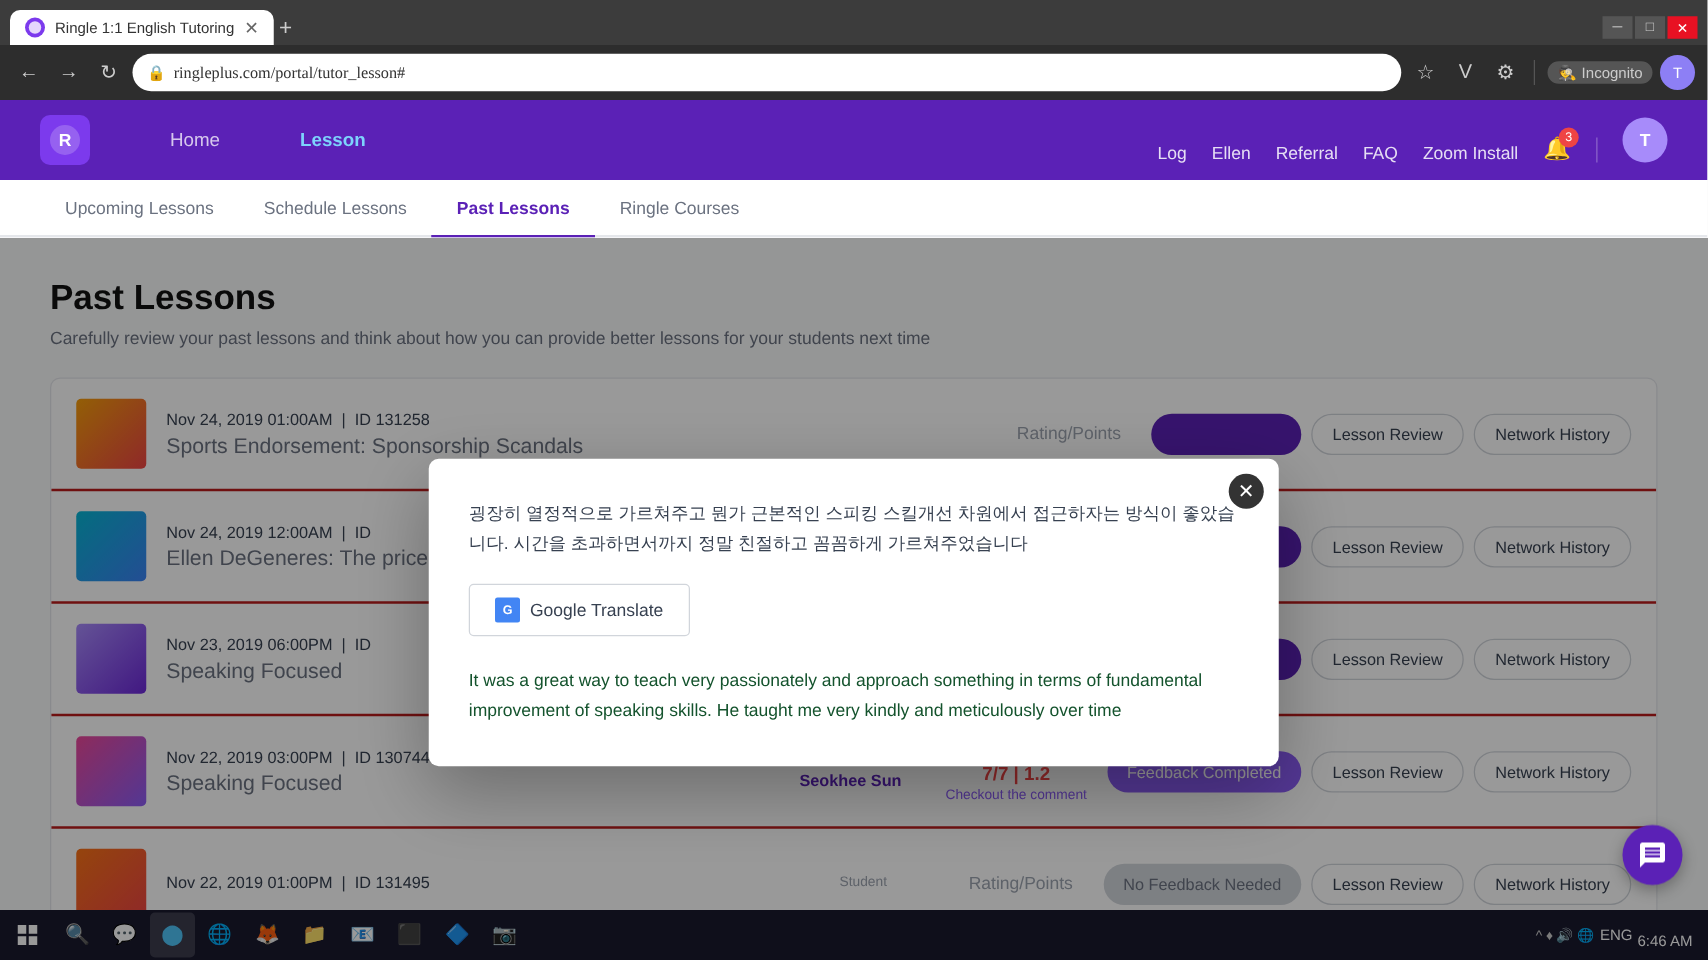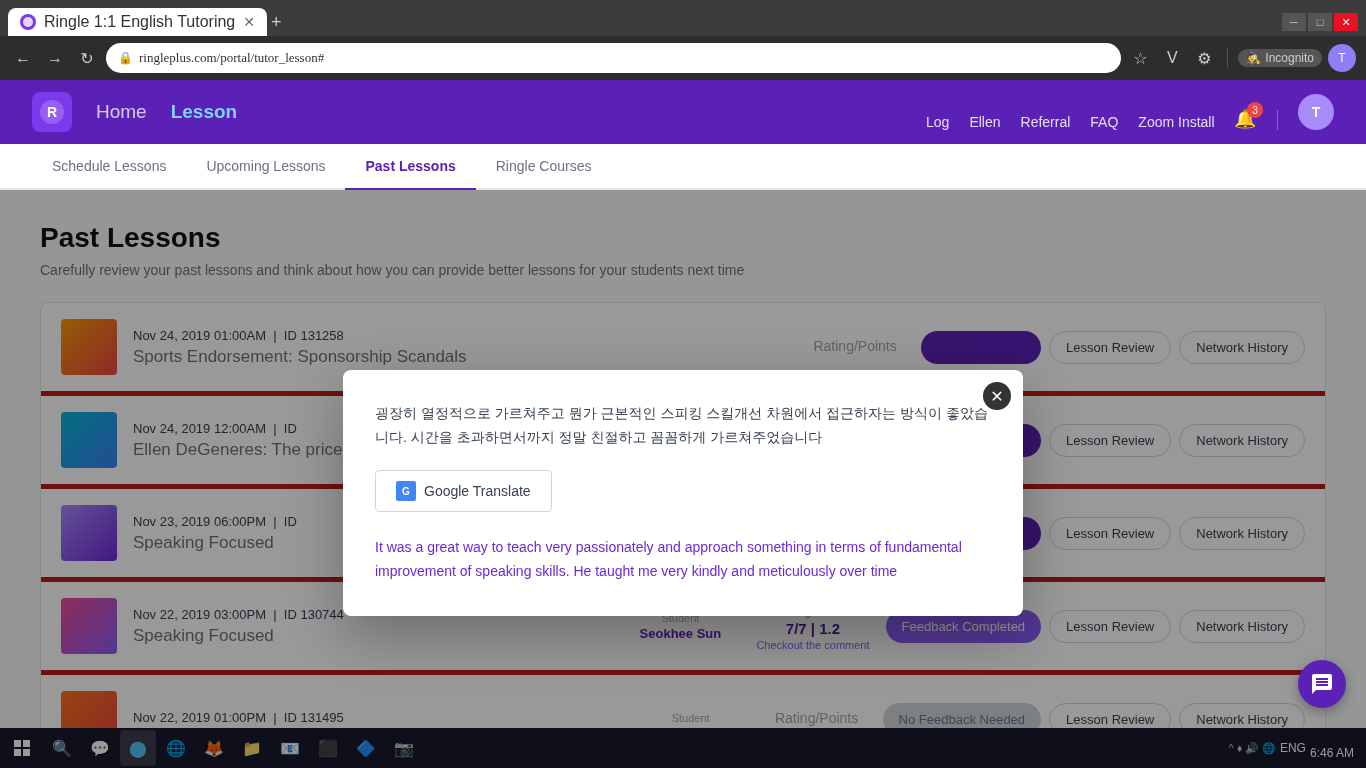--- a/index.html
+++ b/index.html
@@ -3,21 +3,21 @@
   <meta charset="utf-8">
   <style>
     * { box-sizing: border-box; margin: 0; padding: 0; }
     body { font-family: -apple-system, BlinkMacSystemFont, 'Segoe UI', sans-serif; background: #f5f5f5; overflow: hidden; }
 
     
     .browser-chrome { background: #2d2d2d; width: 1366px; }
     .browser-tabs { background: #3c3c3c; display: flex; align-items: center; padding: 8px 8px 0; height: 36px; }
     .browser-tab { background: #fff; border-radius: 8px 8px 0 0; padding: 0 12px; height: 28px; display: flex; align-items: center; gap: 8px; font-size: 12px; color: #333; min-width: 180px; }
     .browser-tab .favicon { width: 16px; height: 16px; background: #7c3aed; border-radius: 50%; display: flex; align-items: center; justify-content: center; }
-    .browser-tab .tab-title { font-size: 16px; flex: 1; }
+    .browser-tab .tab-title { font-size: 12px; flex: 1; }
     .browser-tab .tab-close { cursor: pointer; color: #666; font-size: 14px; }
     .browser-tab-new { color: #ccc; font-size: 18px; margin-left: 4px; cursor: pointer; }
     .browser-controls { background: #2d2d2d; display: flex; align-items: center; padding: 6px 10px; gap: 6px; height: 44px; }
     .nav-btn { width: 26px; height: 26px; border-radius: 50%; background: none; border: none; color: #ccc; cursor: pointer; font-size: 16px; display: flex; align-items: center; justify-content: center; }
     .address-bar { flex: 1; background: #fff; border-radius: 20px; padding: 4px 12px; font-size: 13px; color: #333; display: flex; align-items: center; gap: 6px; height: 30px; }
     .lock-icon { color: #666; font-size: 12px; }
     .address-text { flex: 1; font-size: 13px; color: #333; font-family: Liberation Serif, serif; }
     .browser-actions { display: flex; gap: 6px; }
     .browser-action-btn { color: #ccc; font-size: 16px; cursor: pointer; width: 26px; height: 26px; display: flex; align-items: center; justify-content: center; }
     .incognito-btn { background: #555; border-radius: 12px; padding: 2px 8px; font-size: 12px; color: #ccc; display: flex; align-items: center; gap: 4px; }
@@ -26,52 +26,52 @@
     .win-btn { width: 24px; height: 18px; border: none; cursor: pointer; font-size: 11px; display: flex; align-items: center; justify-content: center; }
     .win-min { background: #555; color: #ccc; }
     .win-max { background: #555; color: #ccc; }
     .win-close { background: #e81123; color: #fff; }
 
     
     .app { background: #fff; width: 1366px; }
     .app-header { background: #5b21b6; display: flex; align-items: center; padding: 0 32px; height: 64px; }
     .logo { width: 40px; height: 40px; background: #7c3aed; border-radius: 8px; display: flex; align-items: center; justify-content: center; color: white; font-weight: bold; font-size: 18px; margin-right: 24px; }
     .nav-links { display: flex; gap: 24px; flex: 1; }
-    .nav-link { color: rgba(255,255,255,0.75); font-size: 19px; cursor: pointer; text-decoration: none; }
+    .nav-link { color: rgba(255,255,255,0.75); font-size: 15px; cursor: pointer; text-decoration: none; margin-left: 40px; }
     .nav-link.active { color: #7dd3fc; font-weight: 600; }
     .header-right { display: flex; align-items: flex-end; gap: 20px; }
     .header-btn { color: rgba(255,255,255,0.85); font-size: 14px; cursor: pointer; }
     .notification-btn { position: relative; }
     .notif-badge { position: absolute; top: -6px; right: -6px; background: #ef4444; color: white; border-radius: 50%; width: 16px; height: 16px; font-size: 10px; display: flex; align-items: center; justify-content: center; }
     .avatar { width: 36px; height: 36px; border-radius: 50%; background: #a78bfa; overflow: hidden; cursor: pointer; }
 
     
     .lesson-tabs { background: #fff; border-bottom: 2px solid #e5e7eb; display: flex; padding: 0 32px; gap: 0; }
     .tab-item { padding: 14px 20px; font-size: 14px; color: #6b7280; cursor: pointer; border-bottom: 2px solid transparent; margin-bottom: -2px; }
     .tab-item.active { color: #5b21b6; border-bottom-color: #5b21b6; font-weight: 600; }
 
     
     .content { padding: 32px 40px; background: #f9fafb; min-height: 600px; position: relative; }
     .page-title { font-size: 28px; font-weight: 700; color: #111; margin-bottom: 8px; }
     .page-subtitle { font-size: 14px; color: #6b7280; margin-bottom: 24px; }
 
     
     .lessons-container { display: flex; flex-direction: column; gap: 0; background: #fff; border: 1px solid #e5e7eb; border-radius: 8px; overflow: hidden; }
-    .lesson-row { display: flex; align-items: center; padding: 16px 20px; border-bottom: 5px solid #b91c1c; gap: 16px; min-height: 80px; position: relative; }
+    .lesson-row { display: flex; align-items: center; padding: 16px 20px; border-bottom: 2px solid #b91c1c; gap: 16px; min-height: 80px; position: relative; }
     .lesson-row:last-child { border-bottom: none; }
     .student-avatar { width: 56px; height: 56px; border-radius: 4px; background: #d1d5db; overflow: hidden; flex-shrink: 0; }
     .lesson-info { flex: 1; min-width: 0; }
     .lesson-meta { font-size: 13px; color: #374151; font-weight: 500; margin-bottom: 4px; }
     .lesson-topic { font-size: 17px; color: #6b7280; }
     .student-info { min-width: 120px; text-align: center; }
     .student-label { font-size: 11px; color: #9ca3af; margin-bottom: 2px; }
     .student-name { font-size: 13px; color: #5b21b6; font-weight: 600; }
     .rating-info { min-width: 100px; text-align: center; }
     .rating-label { font-size: 14px; color: #9ca3af; margin-bottom: 2px; }
-    .rating-value { font-size: 15px; font-weight: 700; color: #4c1d95; }
+    .rating-value { font-size: 15px; font-weight: 700; color: #ef4444; }
     .lesson-actions { display: flex; gap: 8px; flex-shrink: 0; }
     .btn-feedback { background: #5b21b6; color: white; border: none; border-radius: 20px; padding: 8px 16px; font-size: 13px; cursor: pointer; white-space: nowrap; }
     .btn-feedback.completed { background: #8b5cf6; }
     .btn-feedback.no-feedback { background: #d1d5db; color: #6b7280; }
     .btn-review { background: white; color: #374151; border: 1px solid #d1d5db; border-radius: 20px; padding: 8px 16px; font-size: 13px; cursor: pointer; white-space: nowrap; }
     .btn-network { background: white; color: #374151; border: 1px solid #d1d5db; border-radius: 20px; padding: 8px 16px; font-size: 13px; cursor: pointer; white-space: nowrap; }
     .checkout-comment { font-size: 11px; color: #8b5cf6; margin-top: 2px; }
 
     
     .av1 { background: linear-gradient(135deg, #f59e0b, #ef4444); }
@@ -80,21 +80,21 @@
     .av4 { background: linear-gradient(135deg, #ec4899, #8b5cf6); }
     .av5 { background: linear-gradient(135deg, #f97316, #ef4444); }
 
     
     .modal-overlay { position: absolute; top: 0; left: 0; right: 0; bottom: 0; background: rgba(0,0,0,0.4); display: flex; align-items: center; justify-content: center; z-index: 100; }
     .modal { background: white; border-radius: 8px; width: 680px; max-width: 90%; padding: 32px; position: relative; box-shadow: 0 20px 60px rgba(0,0,0,0.3); }
     .modal-close { position: absolute; top: 12px; right: 12px; width: 28px; height: 28px; border-radius: 50%; background: #333; border: none; cursor: pointer; display: flex; align-items: center; justify-content: center; color: white; font-size: 16px; }
     .modal-korean { font-size: 14px; color: #374151; line-height: 1.7; margin-bottom: 20px; }
     .translate-btn { background: white; border: 1px solid #d1d5db; border-radius: 4px; padding: 10px 20px; font-size: 14px; color: #374151; cursor: pointer; display: inline-flex; align-items: center; gap: 8px; margin-bottom: 24px; }
     .translate-icon { width: 20px; height: 20px; background: #4285f4; border-radius: 2px; display: flex; align-items: center; justify-content: center; color: white; font-size: 10px; font-weight: bold; }
-    .modal-english { font-size: 14px; color: #6d28d9; line-height: 1.7; }
+    .modal-english { font-size: 14px; color: #14532d; line-height: 1.7; }
 
     
     .chat-fab { position: fixed; bottom: 60px; right: 20px; width: 48px; height: 48px; border-radius: 50%; background: #5b21b6; display: flex; align-items: center; justify-content: center; cursor: pointer; box-shadow: 0 4px 12px rgba(0,0,0,0.3); z-index: 200; }
 
     
     .taskbar { background: #1a1a2e; height: 40px; display: flex; align-items: center; padding: 0 4px; position: fixed; bottom: 0; width: 1366px; }
     .taskbar-start { width: 36px; height: 36px; display: flex; align-items: center; justify-content: center; cursor: pointer; }
     .taskbar-icons { display: flex; gap: 2px; flex: 1; padding: 0 4px; }
     .taskbar-icon { width: 36px; height: 36px; display: flex; align-items: center; justify-content: center; cursor: pointer; border-radius: 4px; }
     .taskbar-right { display: flex; align-items: center; gap: 4px; padding-right: 8px; }
@@ -167,22 +167,22 @@
       <div class="notification-btn">
         <span style="color:white;font-size:18px;">🔔</span>
         <span class="notif-badge">3</span>
       </div>
       <div style="width:1px;height:20px;background:rgba(255,255,255,0.3)"></div>
       <div class="avatar" style="background:#a78bfa;display:flex;align-items:center;justify-content:center;color:white;font-size:14px;font-weight:bold;">T</div>
     </div>
   </div>
 
   <div class="lesson-tabs">
+    <div class="tab-item">Upcoming Lessons</div>
     <div class="tab-item">Schedule Lessons</div>
-    <div class="tab-item">Upcoming Lessons</div>
     <div class="tab-item active">Past Lessons</div>
     <div class="tab-item">Ringle Courses</div>
   </div>
 
   <div class="content">
     <h1 class="page-title">Past Lessons</h1>
     <p class="page-subtitle">Carefully review your past lessons and think about how you can provide better lessons for your students next time</p>
 
     <div class="lessons-container">
 

